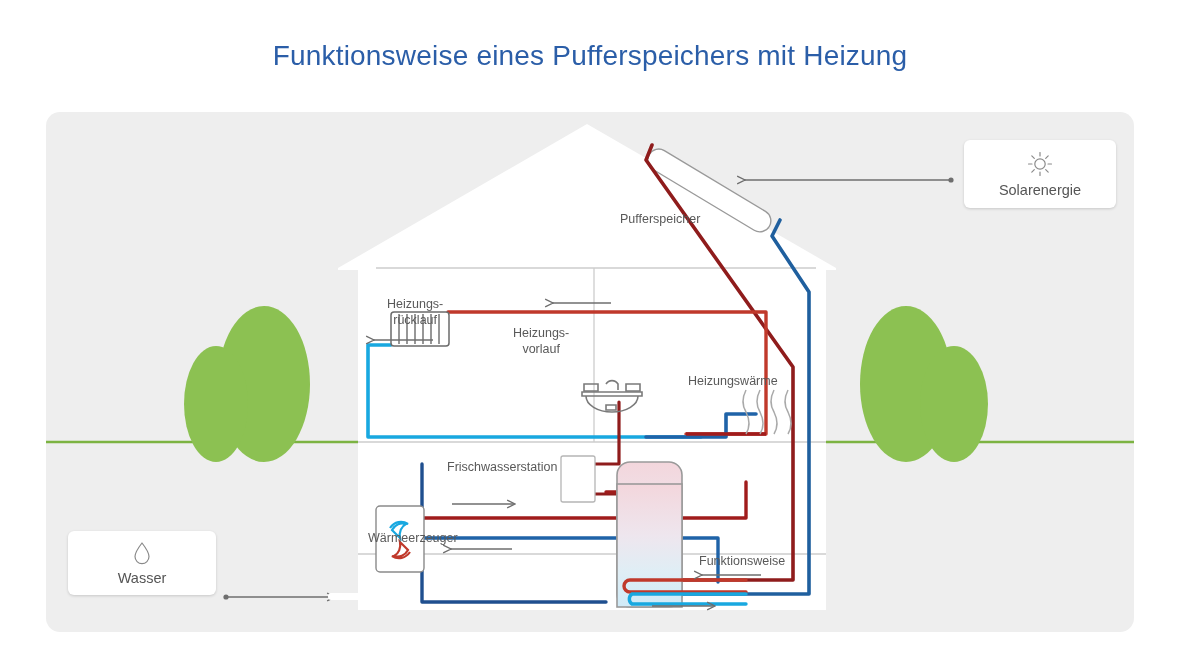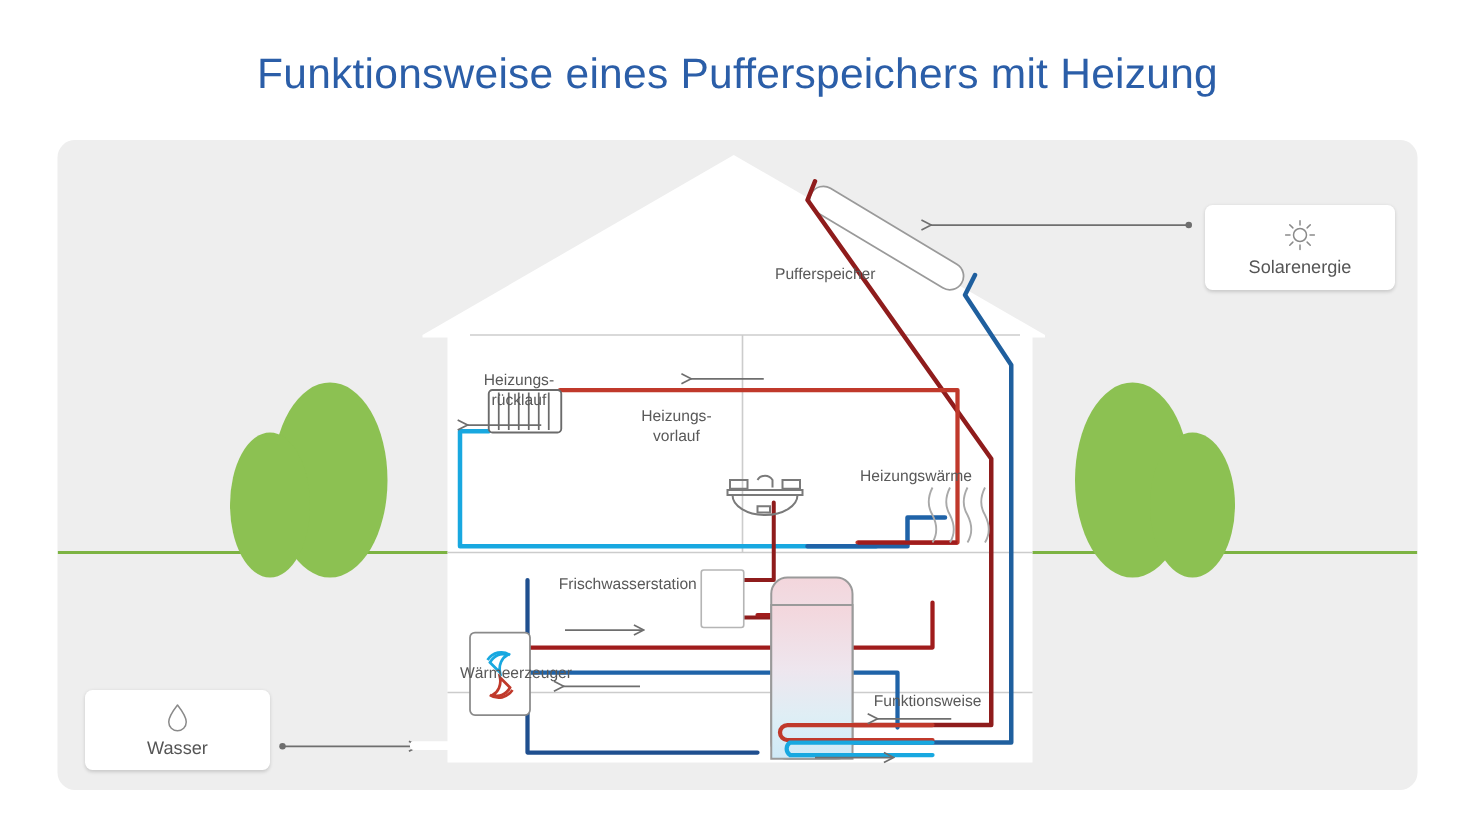--- a/index.html
+++ b/index.html
@@ -1,39 +1,39 @@
 <!DOCTYPE html>
 <html><head>
 <meta charset="utf-8">
 <style>
   html,body{margin:0;padding:0;background:#ffffff;}
   body{width:1180px;height:664px;font-family:"Liberation Sans",sans-serif;overflow:hidden;}
   .page{position:relative;width:1180px;height:664px;background:#ffffff;}
 
   .title{
     position:absolute;left:0;top:40px;width:1180px;text-align:center;
-    font-size:34px;color:#2b5ea8;font-weight:400;letter-spacing:.2px;
+    font-size:28px;color:#2b5ea8;font-weight:400;letter-spacing:.2px;
     font-family:"Liberation Sans",sans-serif;
   }
 
   .scene{
     position:absolute;left:46px;top:112px;width:1088px;height:520px;
     background:#eeeeee;border-radius:14px;overflow:hidden;
   }
   .svgwrap{position:absolute;left:0;top:0;width:1088px;height:520px;}
 
   .card{
     position:absolute;background:#ffffff;border-radius:6px;
     box-shadow:0 1px 3px rgba(0,0,0,.16);
     display:flex;flex-direction:column;align-items:center;justify-content:center;
   }
   .card .clabel{font-size:14.5px;color:#555555;margin-top:4px;}
   .card .cicon{display:block;line-height:0;}
-  #card-solar{left:918px;top:52px;width:152px;height:68px;}
-  #card-water{left:22px;top:440px;width:148px;height:64px;justify-content:center;}
+  #card-solar{left:918px;top:28px;width:152px;height:68px;}
+  #card-water{left:22px;top:419px;width:148px;height:64px;justify-content:center;}
 
   .diaglabel{position:absolute;font-size:12.5px;color:#595959;line-height:1.25;white-space:pre;}
 </style>
 </head>
 <body>
 
 <div class="page">
 
   <div class="title">Funktionsweise eines Pufferspeichers mit Heizung</div>
 

